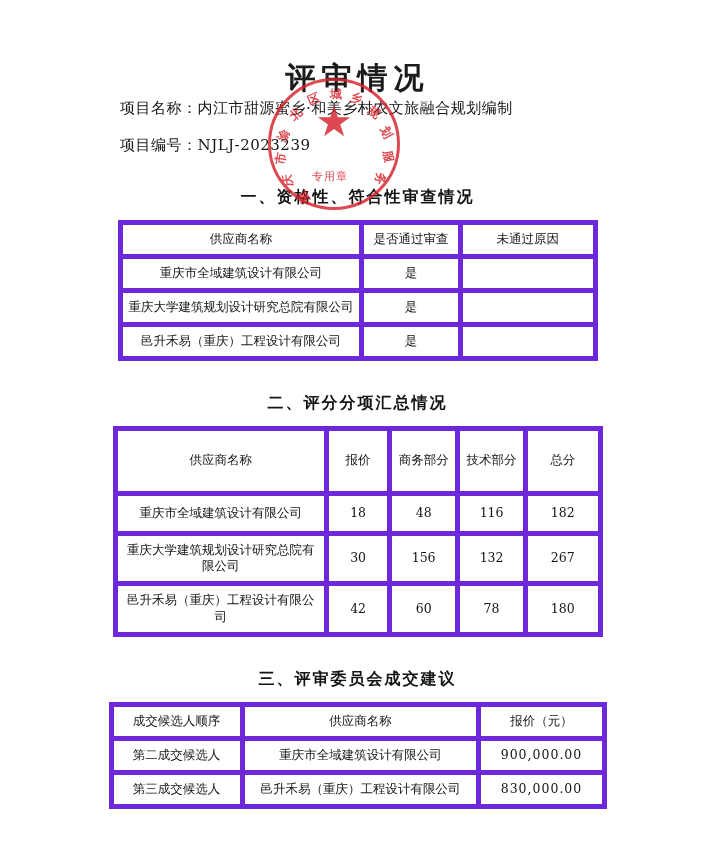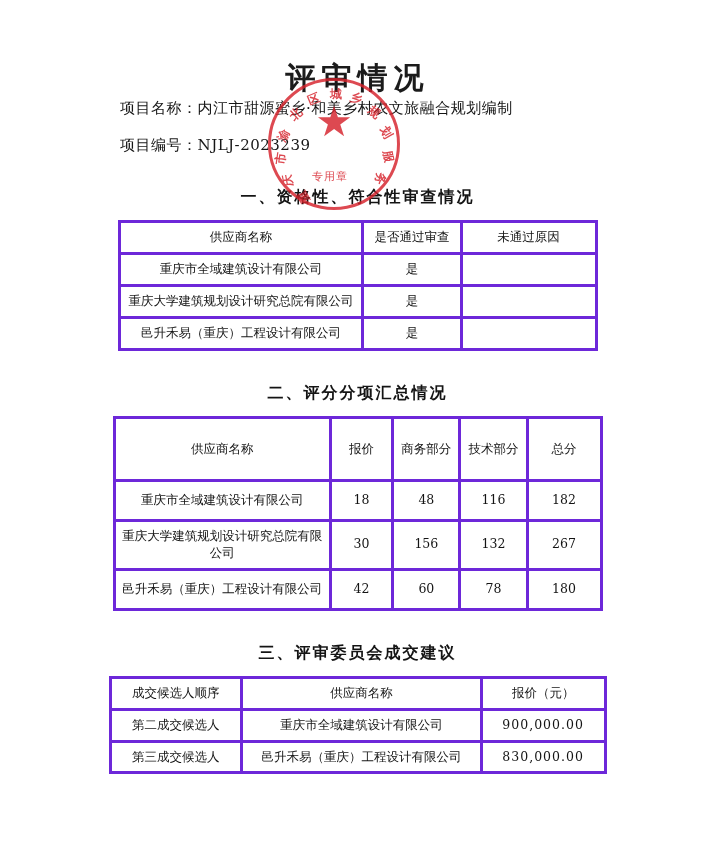--- a/index.html
+++ b/index.html
@@ -61,21 +61,21 @@
     margin-bottom: 10px;
     color: #141414;
   }
   table {
     border-collapse: collapse;
     margin: 0 auto;
     font-family: "DejaVu Serif", "Liberation Serif", serif;
     color: #141414;
   }
   table td, table th {
-    border: 3px solid #6d28d9;
+    border: 5px solid #6d28d9;
     text-align: center;
     font-weight: normal;
     font-size: 12.5px;
     padding: 6px 4px;
     line-height: 1.35;
   }
   
   #table-qualification {
     width: 480px;
   }

